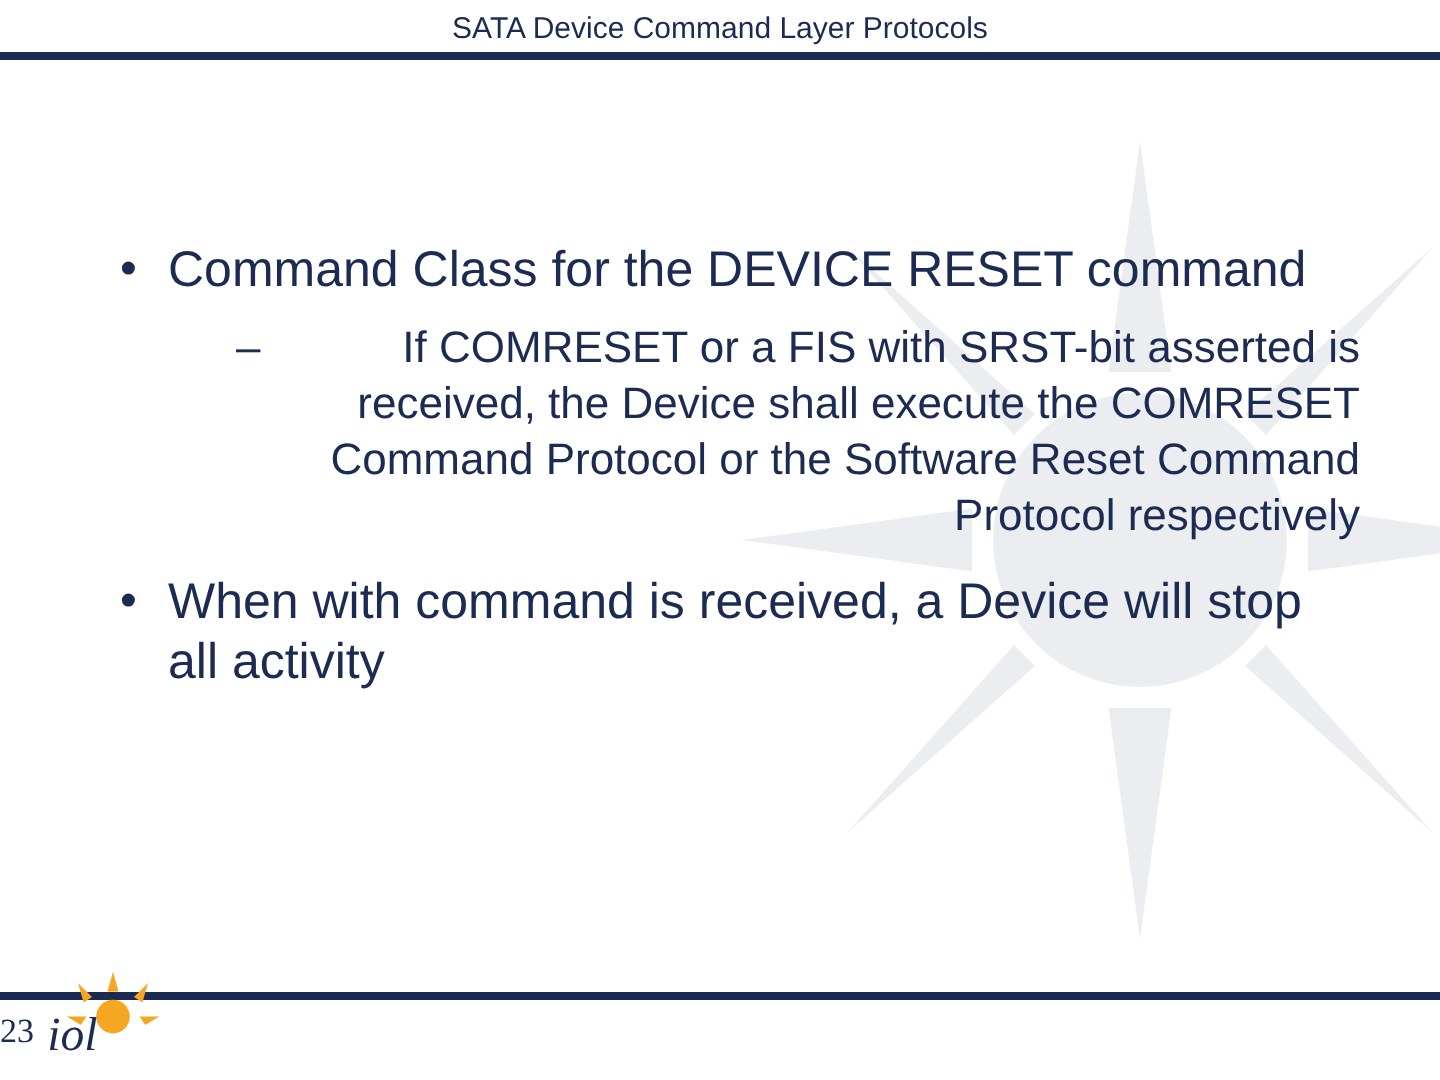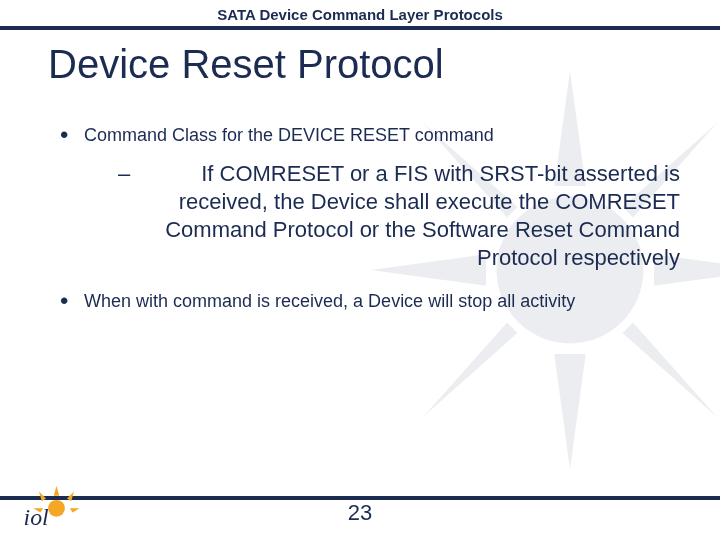--- a/index.html
+++ b/index.html
@@ -28,21 +28,21 @@
     height: 4px;
     background: #1b2b52;
   }
   .header-label {
     position: absolute;
     top: 6px;
     left: 0;
     width: 100%;
     text-align: center;
     font-size: 15px;
-    font-weight: bold;
+    font-weight: normal;
     color: #1b2b52;
   }
   .title {
     position: absolute;
     top: 42px;
     left: 48px;
     font-size: 40px;
     color: #1b2b52;
     font-weight: 400;
   }
@@ -57,21 +57,21 @@
     display: flex;
     margin-bottom: 8px;
   }
   .bullet-l1 .dot {
     width: 24px;
     flex: 0 0 24px;
     font-size: 24px;
     line-height: 30px;
   }
   .bullet-l1 .txt {
-    font-size: 18px;
+    font-size: 25px;
     line-height: 30px;
   }
   .bullet-l2 {
     display: flex;
     margin: 10px 0 14px 58px;
   }
   .bullet-l2 .dash {
     width: 36px;
     flex: 0 0 36px;
     font-size: 22px;
@@ -88,23 +88,24 @@
     left: 0;
     width: 100%;
     height: 4px;
     background: #1b2b52;
   }
   .page-number {
     position: absolute;
     bottom: 14px;
     left: 0;
     width: 100%;
-    text-align: center;
-    font-size: 22px;
+    text-align: left;
+    font-size: 17px;
     color: #1b2b52;
+    font-family: Liberation Serif, serif;
   }
   .logo {
     position: absolute;
     left: 18px;
     bottom: 6px;
     width: 70px;
     height: 50px;
   }
 </style>
 </head>
@@ -124,21 +125,20 @@
         <polygon points="340,60 260,150 250,140"></polygon>
         <polygon points="60,340 150,260 140,250"></polygon>
         <polygon points="340,340 250,260 260,250"></polygon>
       </g>
     </g>
   </svg>
 
   <div class="header-label">SATA Device Command Layer Protocols</div>
   <div class="header-bar"></div>
 
-  <div class="title">Device Reset Protocol</div>
 
   <div class="content">
     <div class="bullet-l1">
       <div class="dot">•</div>
       <div class="txt">Command Class for the DEVICE RESET command</div>
     </div>
     <div class="bullet-l2">
       <div class="dash">–</div>
       <div class="txt">If COMRESET or a FIS with SRST-bit asserted is received, the Device shall execute the COMRESET Command Protocol or the Software Reset Command Protocol respectively</div>
     </div>

